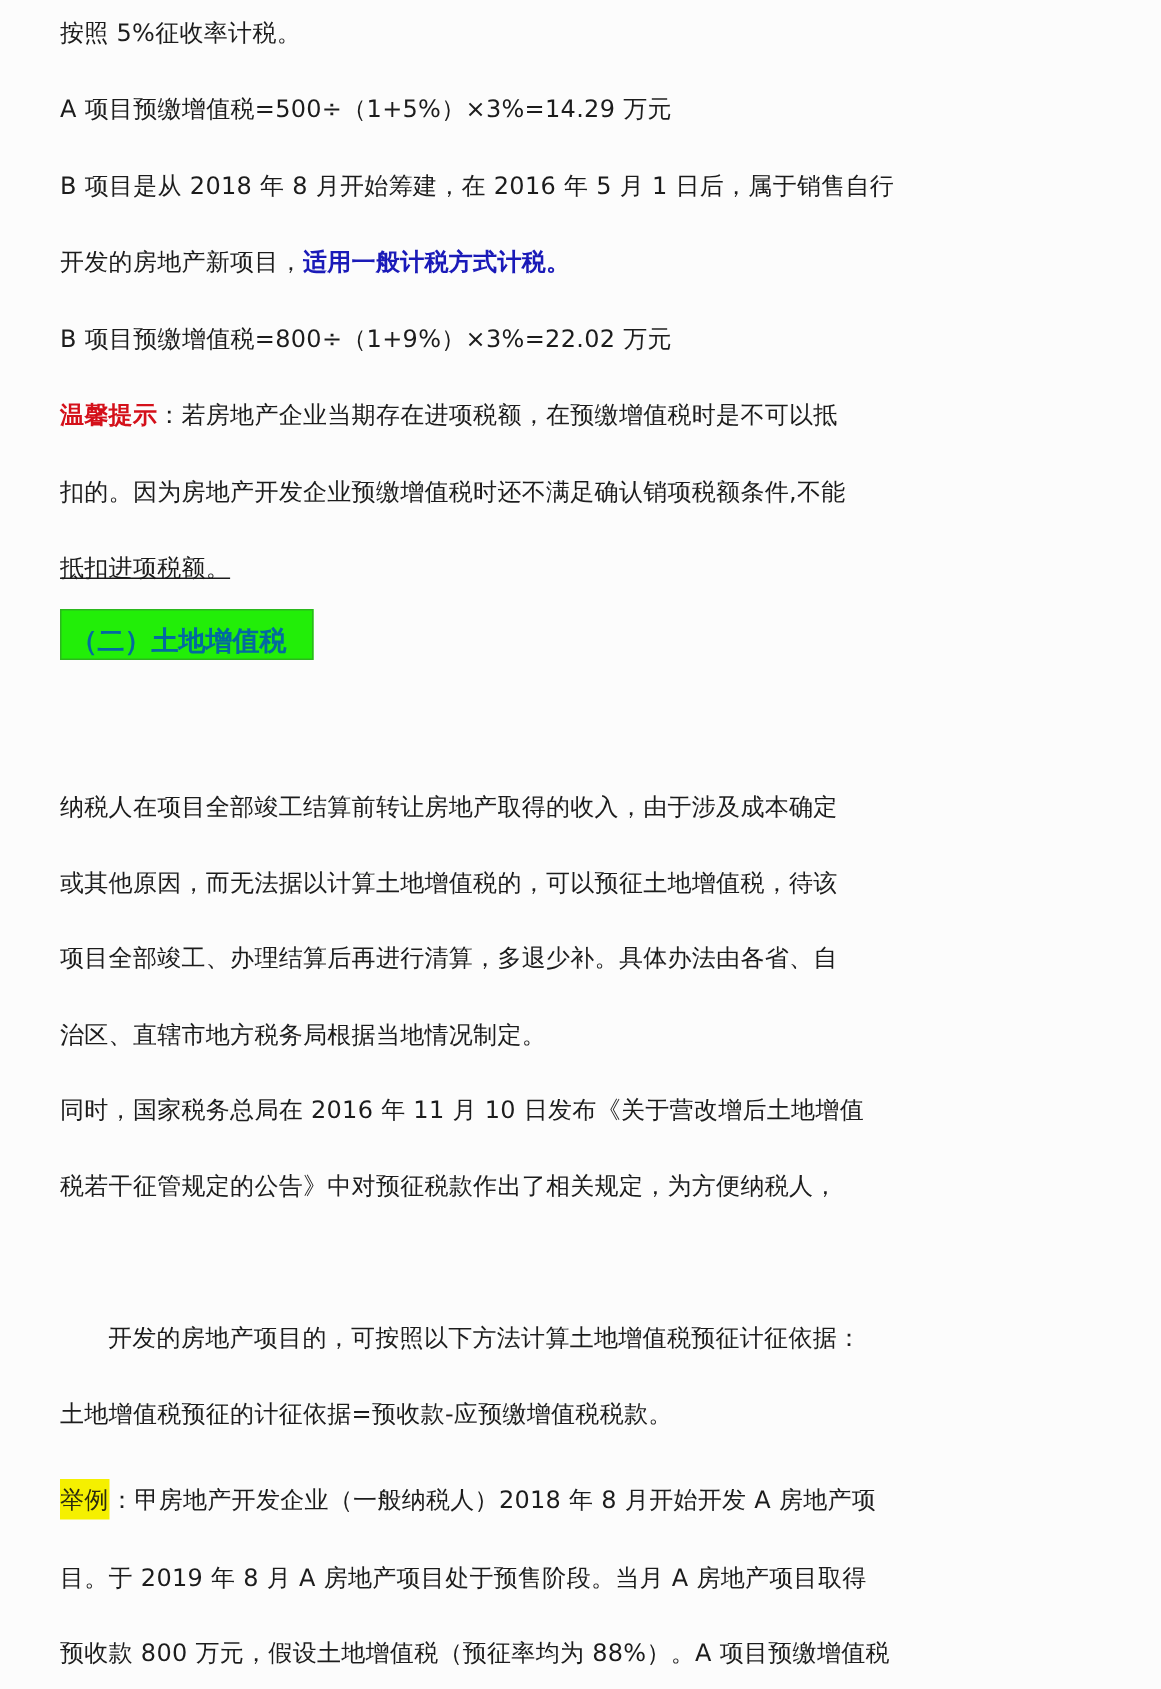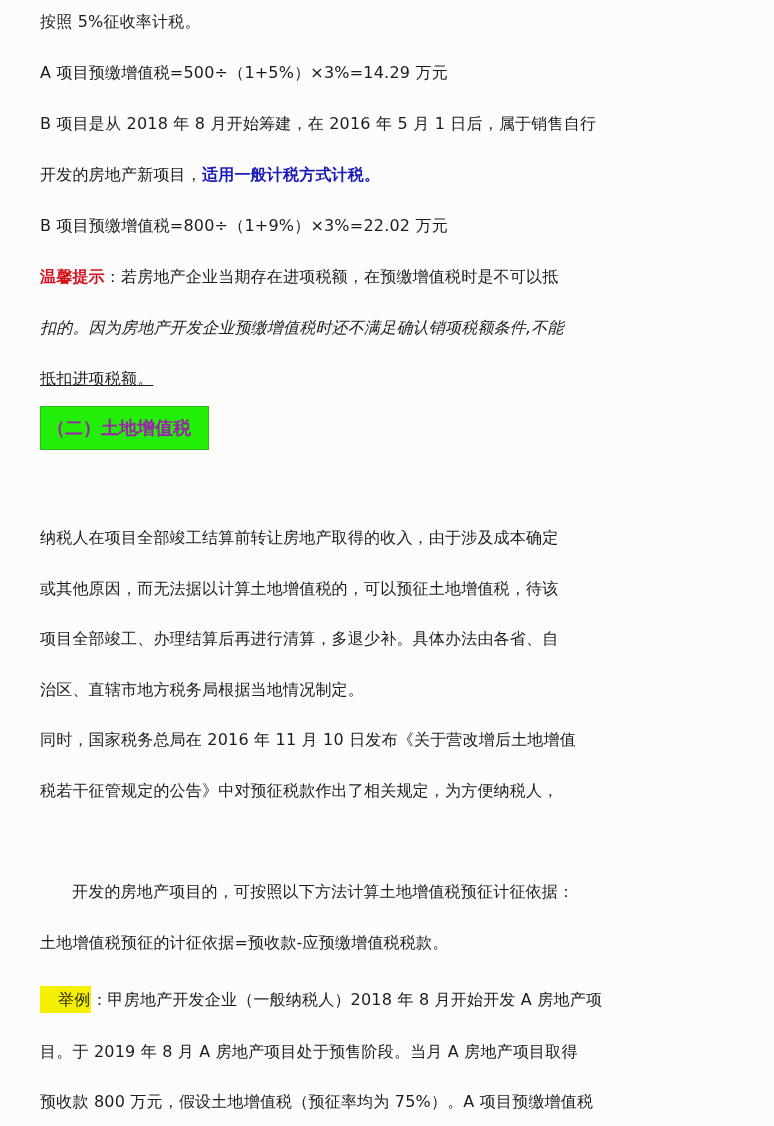--- a/index.html
+++ b/index.html
@@ -39,65 +39,65 @@
   }
   .red-bold {
     color: #d4101a;
     font-weight: bold;
   }
   .heading-box {
     position: absolute;
     left: 40px;
     top: 406px;
     width: 169px;
-    height: 44px;
+    height: 34px;
     background: #22ee08;
     border: 1px solid #2bb81d;
     box-sizing: border-box;
     line-height: 42px;
     font-size: 18px;
     font-weight: bold;
-    color: #a21caf;
+    color: #0369a1;
     padding-left: 6px;
     white-space: nowrap;
   }
   .yellow-mark {
     background: #f5f000;
-    padding: 4px 1px 4px 18px;
+    padding: 4px 1px 4px 0;
     color: #2a2a10;
   }
 </style>
 </head>
 <body>
 
 <div class="page">
 
   <div class="line" style="top:5px;">按照 5%征收率计税。</div>
   <div class="line" style="top:56px;">A 项目预缴增值税=500÷（1+5%）×3%=14.29 万元</div>
   <div class="line" style="top:107px;">B 项目是从 2018 年 8 月开始筹建，在 2016 年 5 月 1 日后，属于销售自行</div>
   <div class="line" style="top:158px;">
     <span>开发的房地产新项目，</span><span class="blue-bold">适用一般计税方式计税。</span>
   </div>
   <div class="line" style="top:209px;">B 项目预缴增值税=800÷（1+9%）×3%=22.02 万元</div>
   <div class="line" style="top:260px;">
     <span class="red-bold">温馨提示</span><span>：若房地产企业当期存在进项税额，在预缴增值税时是不可以抵</span>
   </div>
-  <div class="line" style="top:311px;font-style:italic;">扣的。因为房地产开发企业预缴增值税时还不满足确认销项税额条件,不能</div>
+  <div class="line" style="top:311px;">扣的。因为房地产开发企业预缴增值税时还不满足确认销项税额条件,不能</div>
   <div class="line" style="top:362px;text-decoration:underline;">抵扣进项税额。</div>
 
   <div class="heading-box">（二）土地增值税</div>
 
   <div class="line" style="top:521px;">纳税人在项目全部竣工结算前转让房地产取得的收入，由于涉及成本确定</div>
   <div class="line" style="top:572px;">或其他原因，而无法据以计算土地增值税的，可以预征土地增值税，待该</div>
   <div class="line" style="top:622px;">项目全部竣工、办理结算后再进行清算，多退少补。具体办法由各省、自</div>
   <div class="line" style="top:673px;">治区、直辖市地方税务局根据当地情况制定。</div>
   <div class="line" style="top:723px;">同时，国家税务总局在 2016 年 11 月 10 日发布《关于营改增后土地增值</div>
   <div class="line" style="top:774px;">税若干征管规定的公告》中对预征税款作出了相关规定，为方便纳税人，</div>
   <div class="line" style="top:875px;margin-left:32px;">开发的房地产项目的，可按照以下方法计算土地增值税预征计征依据：</div>
   <div class="line" style="top:926px;">土地增值税预征的计征依据=预收款-应预缴增值税税款。</div>
 
   <div class="line" style="top:983px;">
     <span class="yellow-mark">举例</span><span>：甲房地产开发企业（一般纳税人）2018 年 8 月开始开发 A 房地产项</span>
   </div>
   <div class="line" style="top:1035px;">目。于 2019 年 8 月 A 房地产项目处于预售阶段。当月 A 房地产项目取得</div>
-  <div class="line" style="top:1085px;">预收款 800 万元，假设土地增值税（预征率均为 75%）。A 项目预缴增值税</div>
+  <div class="line" style="top:1085px;">预收款 800 万元，假设土地增值税（预征率均为 88%）。A 项目预缴增值税</div>
 
 </div>
 
 </body></html>

